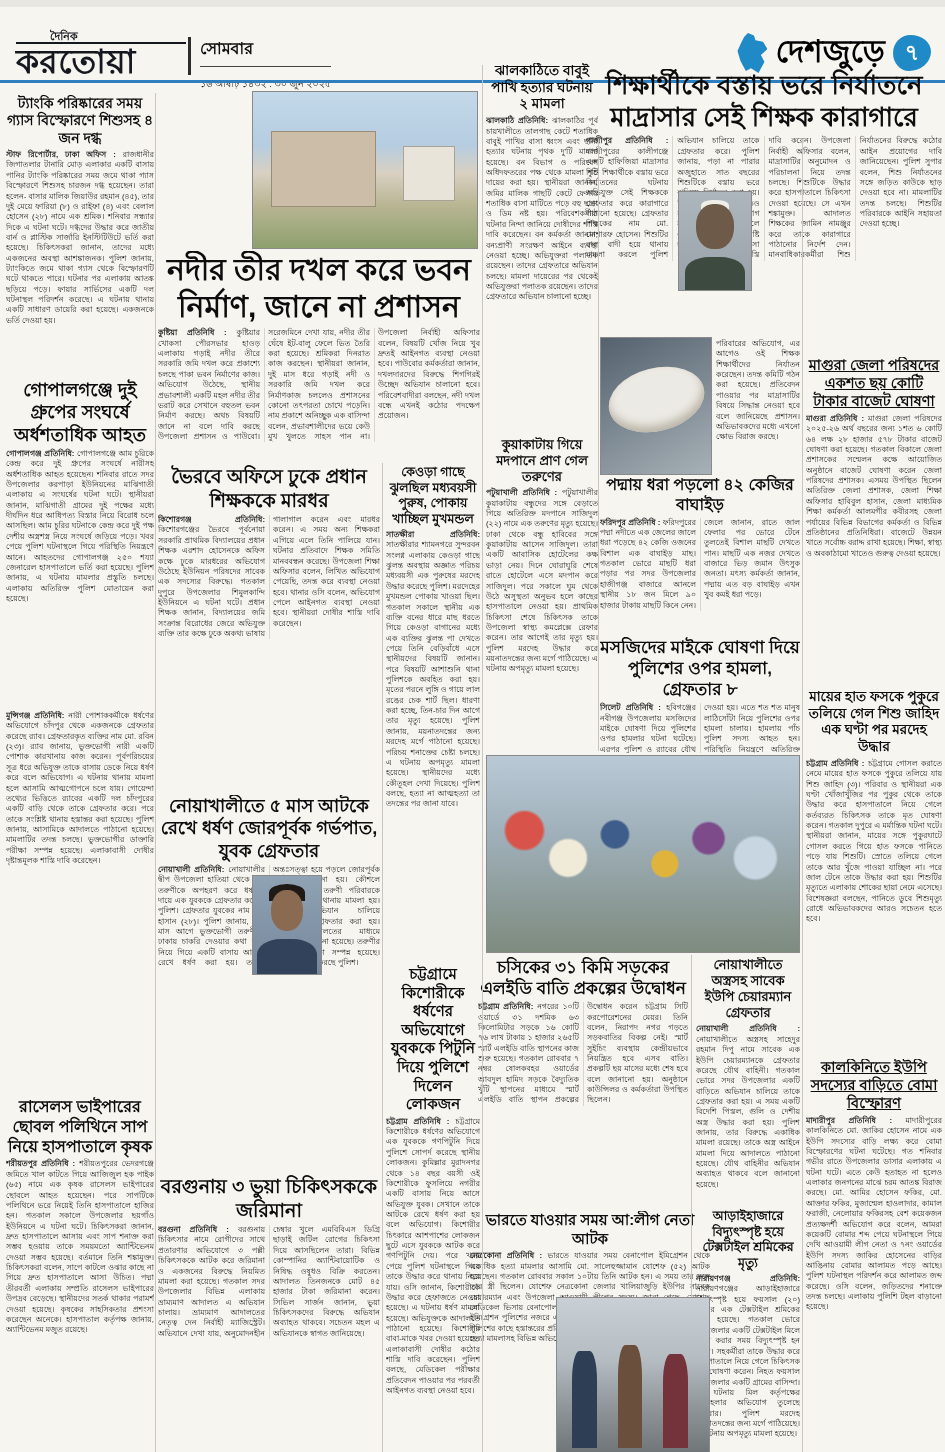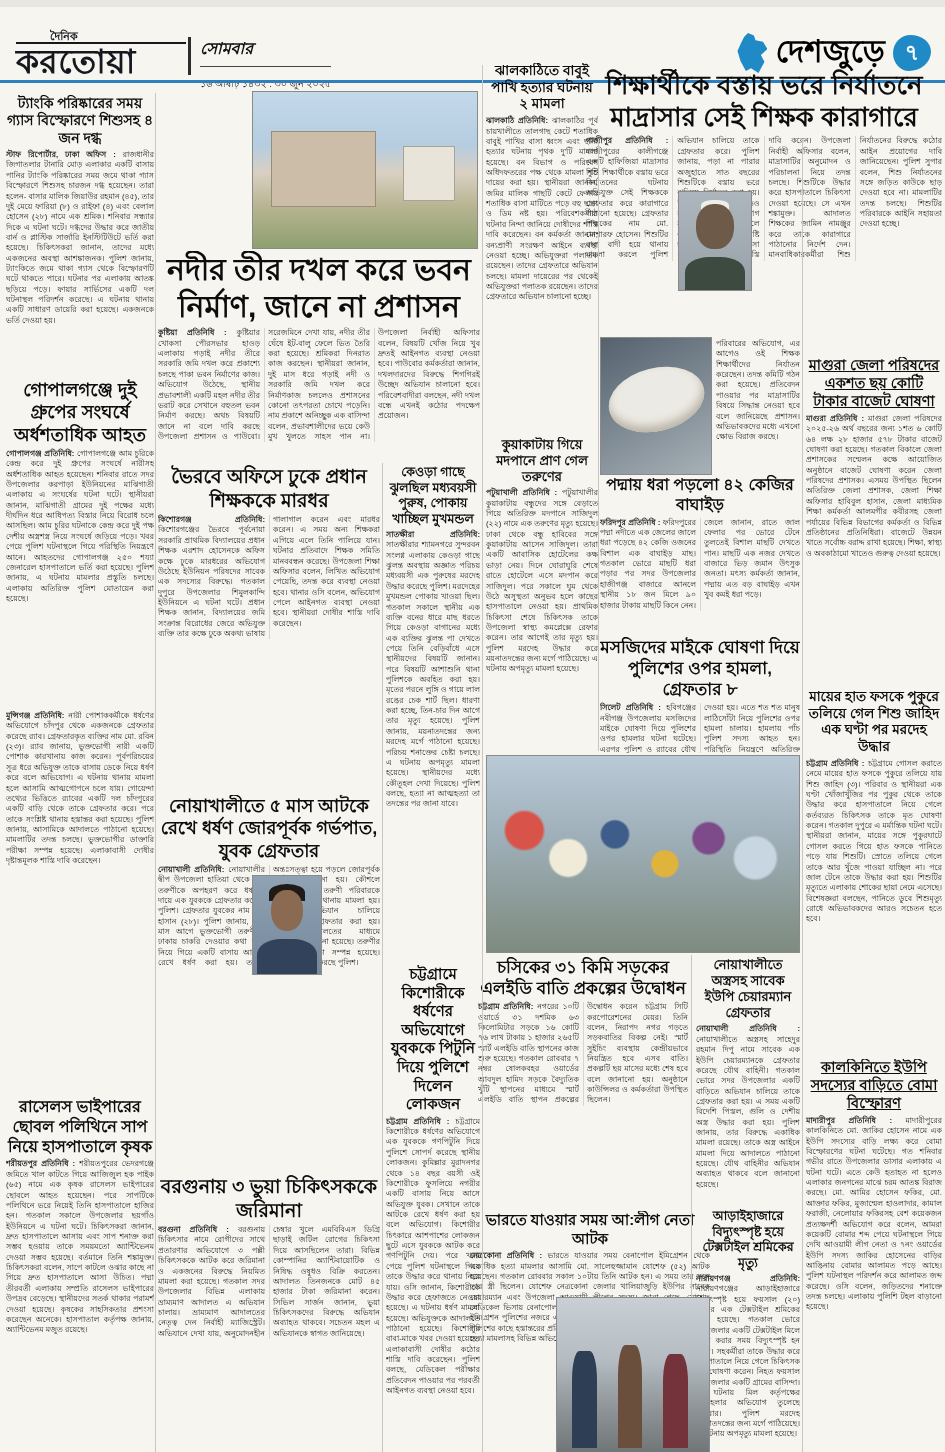--- a/index.html
+++ b/index.html
@@ -5,21 +5,21 @@
   html,body{margin:0;padding:0;background:#e8e6e1;}
   .page{position:relative;width:945px;height:1452px;margin:7px auto;background:#f7f5f0;
         font-family:"Liberation Sans","DejaVu Sans",sans-serif;overflow:hidden;color:#1c1c1c;}
   
   .masthead{position:absolute;left:0;top:0;width:945px;height:74px;}
   .logo{position:absolute;left:16px;top:24px;width:170px;line-height:1;}
   .logo-top{font-size:11px;font-weight:bold;color:#15191f;margin-left:34px;}
   .logo-main{font-size:33px;font-weight:900;color:#15191f;letter-spacing:.5px;border-top:2px solid #15191f;padding-top:1px;}
   .mast-vr{position:absolute;left:188px;top:30px;width:3px;height:38px;background:#2d2d2d;}
   .dateblock{position:absolute;left:200px;top:29px;}
-  .day{font-size:16px;font-weight:bold;font-style:italic;color:#111;}
+  .day{font-size:16px;font-weight:bold;color:#111;}
   .dateline{font-size:9.5px;color:#222;margin-top:3px;border-top:1px solid #444;padding-top:10px;}
   .sectionblock{position:absolute;right:14px;top:22px;height:48px;display:flex;align-items:center;gap:8px;}
   .map-icon{width:30px;height:40px;background:#1f8ac6;
             clip-path:polygon(35% 0,55% 6%,60% 18%,85% 22%,100% 40%,78% 55%,90% 72%,70% 100%,45% 88%,28% 95%,10% 70%,0 45%,12% 25%,22% 10%);}
   .section-name{font-size:31px;font-weight:900;color:#000000;}
   .page-badge{width:38px;height:36px;background:#1f8ac6;border-radius:46% 54% 58% 42%/50% 46% 54% 50%;
               display:flex;align-items:center;justify-content:center;color:#fff;font-size:22px;font-weight:bold;}
   .blue-rule{position:absolute;left:0;top:73px;width:945px;height:3px;background:#2d7fc0;}
   
   .art{position:absolute;overflow:hidden;box-sizing:border-box;}

